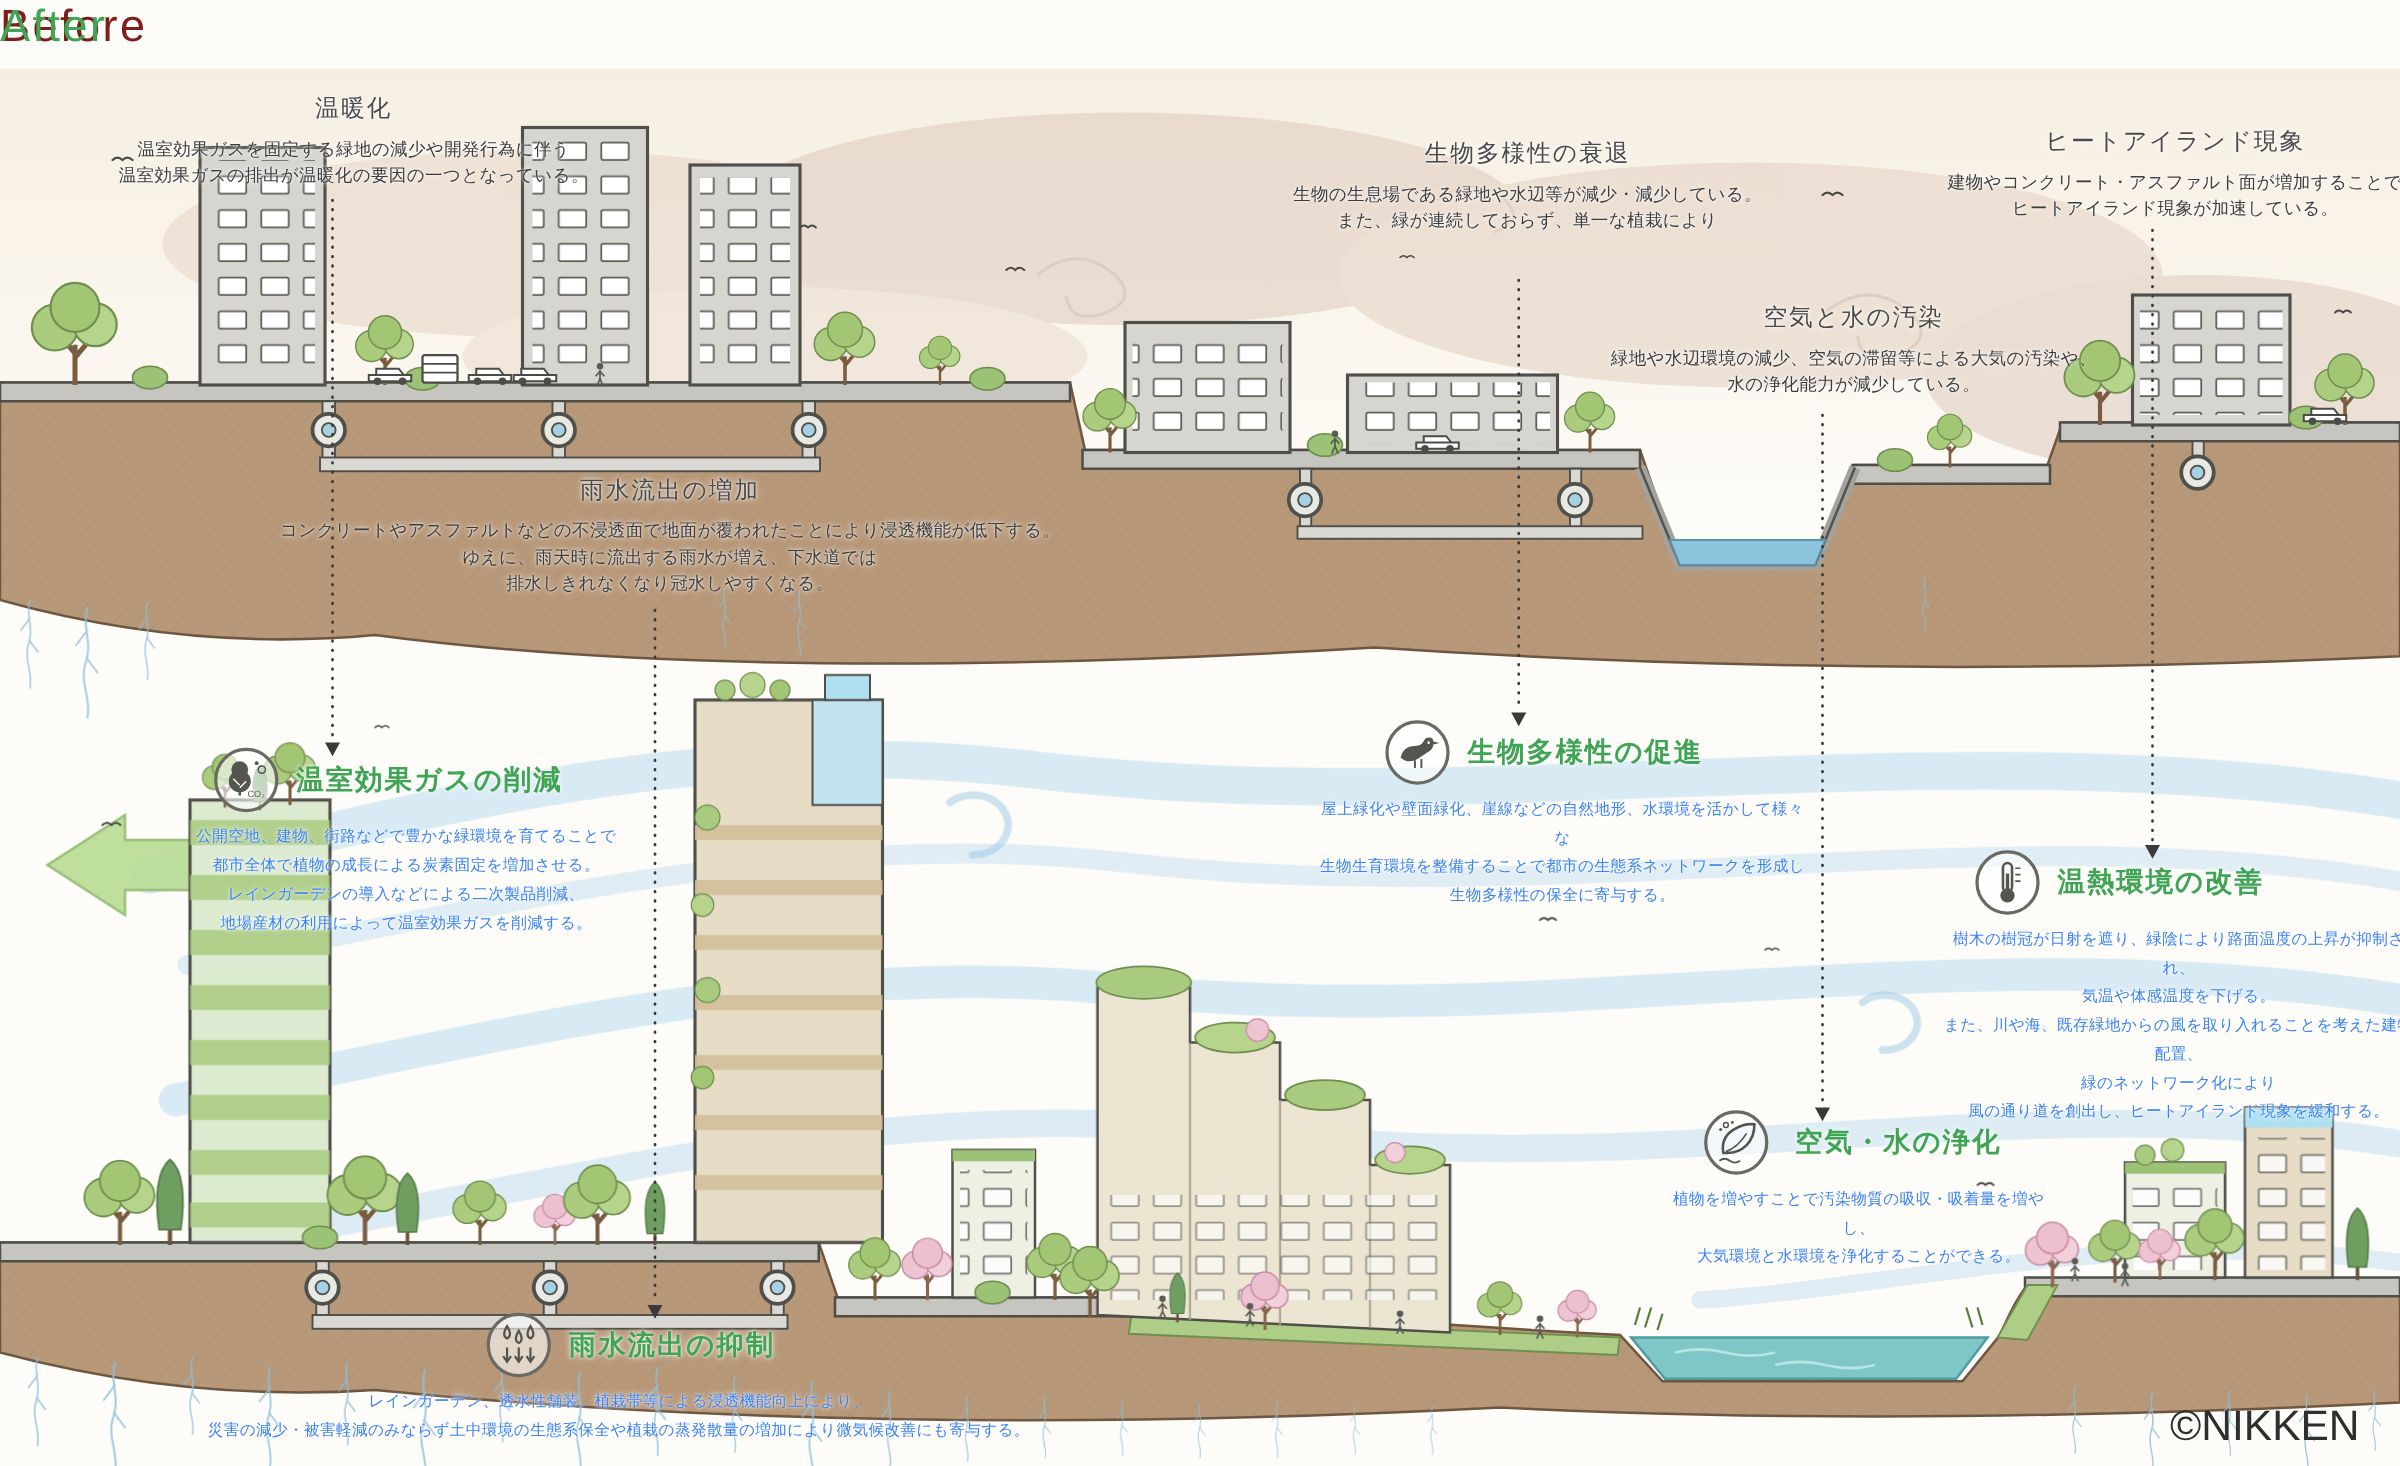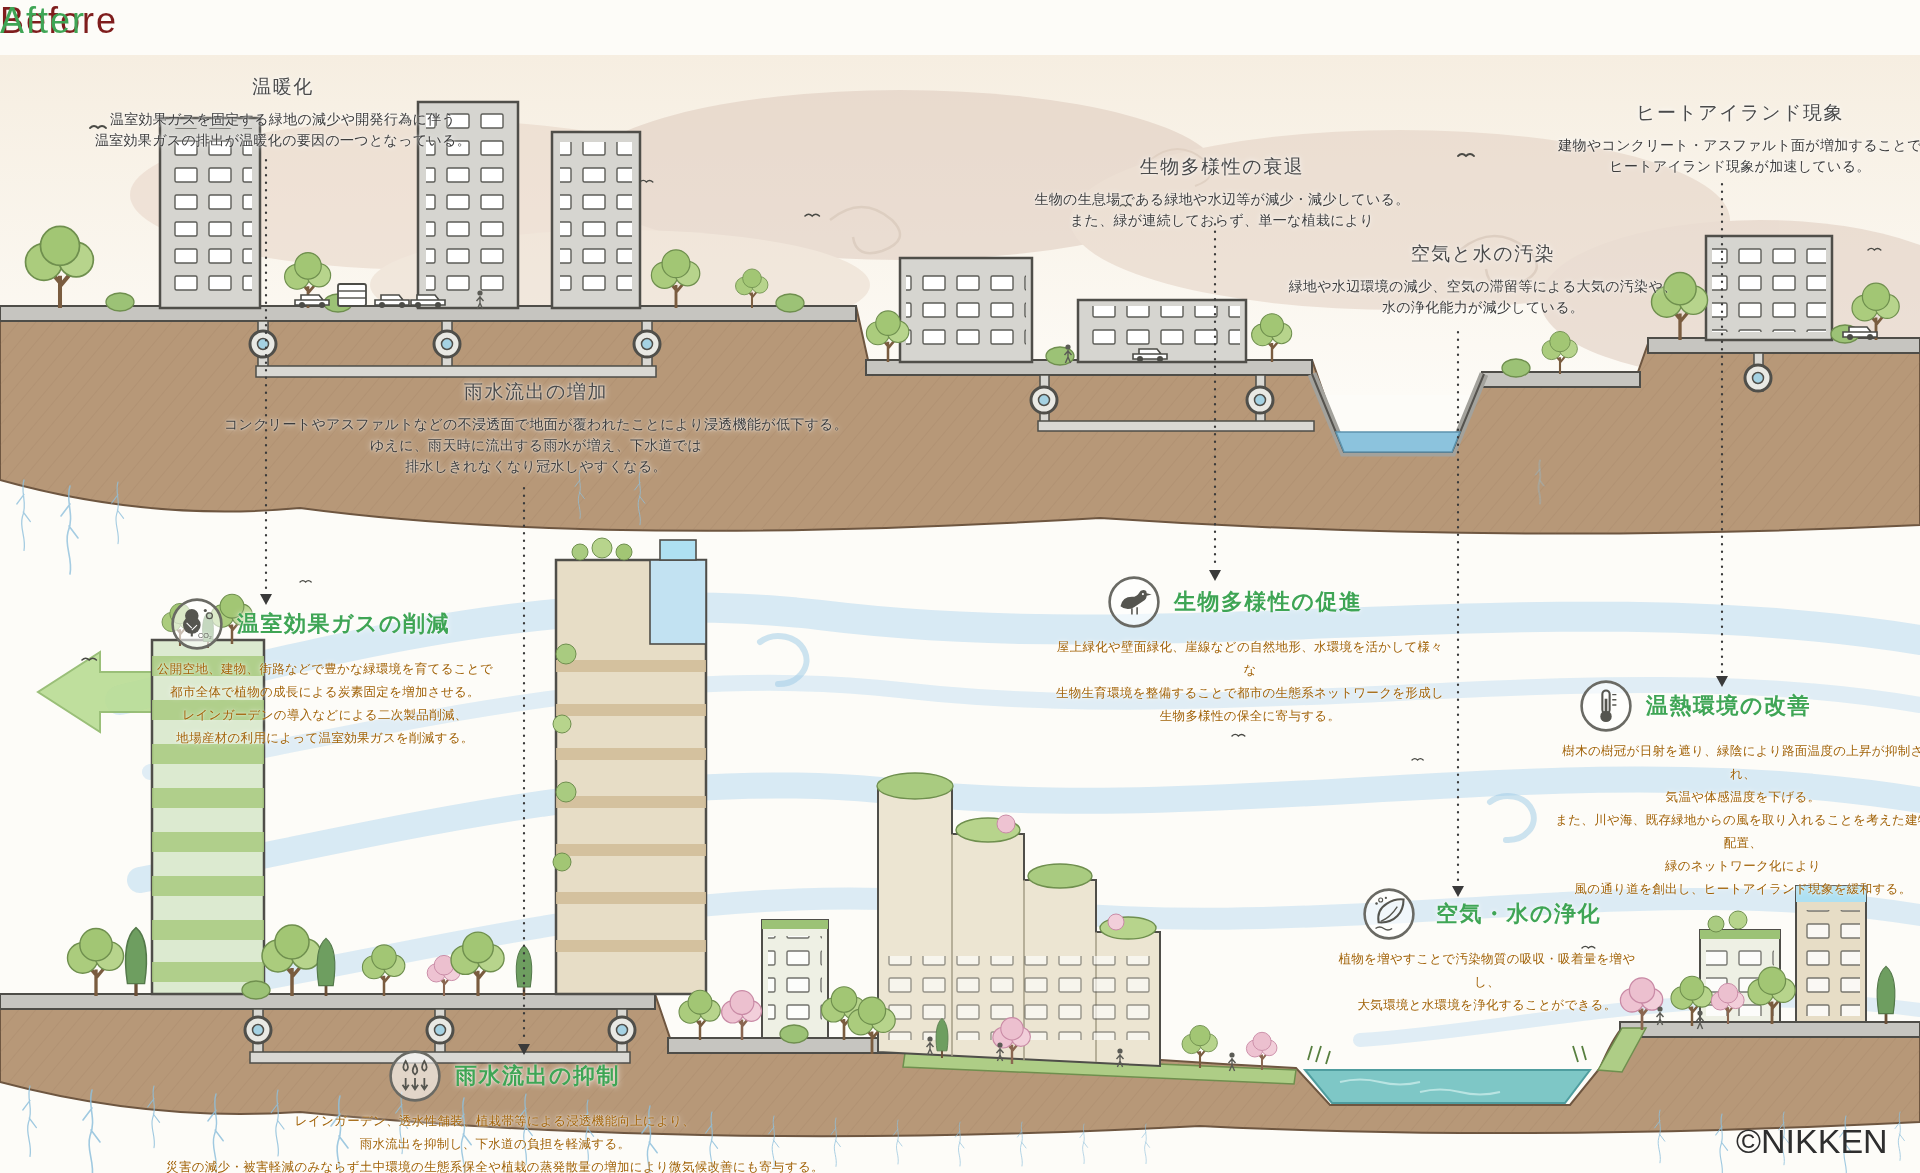--- a/index.html
+++ b/index.html
@@ -14,31 +14,31 @@
     position:absolute;font-size:36px;letter-spacing:2px;color:#7f1d1d;
     font-weight:400;z-index:5;
   }
   #after-title{color:#3fa555;}
   
   .issue{position:absolute;text-align:center;z-index:6;
          text-shadow:0 0 6px rgba(255,255,255,.9),0 0 2px rgba(255,255,255,.9);}
   .issue h3{margin:0 0 9px 0;font-size:19px;font-weight:normal;color:#4a4a4a;letter-spacing:1.5px;}
   .issue .ln{font-size:14px;line-height:21px;color:#3d3d3d;letter-spacing:.3px;}
   #issue-warming{left:63px;top:74px;width:440px;}
-  #issue-bio-decline{left:997px;top:110px;width:450px;margin-top:44px;}
+  #issue-bio-decline{left:997px;top:110px;width:450px;}
   #issue-heat-island{left:1530px;top:100px;width:420px;}
   #issue-air-water{left:1268px;top:241px;width:430px;}
   #issue-runoff-inc{left:216px;top:379px;width:640px;}
   
   .sol{position:absolute;z-index:6;
        text-shadow:0 0 6px rgba(255,255,255,.9),0 0 2px rgba(255,255,255,.9);}
   .sol-head{display:flex;align-items:center;gap:13px;height:56px;}
   .sol-head h3{margin:0;font-size:22px;font-weight:bold;color:#3fa555;letter-spacing:1.5px;}
   .sol .lines{margin-top:6px;}
-  .sol .ln{font-size:12.5px;line-height:23px;color:#a16207;text-align:center;letter-spacing:.3px;}
+  .sol .ln{font-size:12.5px;line-height:23px;color:#3b82f6;text-align:center;letter-spacing:.3px;}
   .icon-circle{width:54px;height:54px;flex:0 0 54px;}
   #sol-ghg{left:130px;top:596px;width:390px;}
   #sol-ghg .sol-head{margin-left:40px;}
   #sol-bio{left:1055px;top:574px;width:390px;}
   #sol-bio .sol-head{margin-left:52px;}
   #sol-thermal{left:1553px;top:678px;width:380px;}
   #sol-thermal .sol-head{margin-left:26px;}
   #sol-purify{left:1328px;top:886px;width:318px;}
   #sol-purify .sol-head{margin-left:34px;gap:20px;}
   #sol-runoff{left:140px;top:1048px;width:710px;}
@@ -539,18 +539,17 @@
       <circle cx="26" cy="26" r="23.5" fill="rgba(255,255,255,.6)" stroke="#6a6a64" stroke-width="2.5"></circle>
       <path d="M17,11.5 c3,5 3,8 0,9.5 c-3,-1.5 -3,-4.5 0,-9.5 z" fill="none" stroke="#55554f" stroke-width="1.7"></path>
       <path d="M26,15 c3,5 3,8 0,9.5 c-3,-1.5 -3,-4.5 0,-9.5 z" fill="none" stroke="#55554f" stroke-width="1.7"></path>
       <path d="M35,11.5 c3,5 3,8 0,9.5 c-3,-1.5 -3,-4.5 0,-9.5 z" fill="none" stroke="#55554f" stroke-width="1.7"></path>
       <path d="M17,28 v11 m-3,-4.5 l3,4.5 l3,-4.5 M26,28 v11 m-3,-4.5 l3,4.5 l3,-4.5 M35,28 v11 m-3,-4.5 l3,4.5 l3,-4.5" fill="none" stroke="#55554f" stroke-width="1.7"></path>
     </svg>
     <h3>雨水流出の抑制</h3>
   </div>
   <div class="lines">
     <div class="ln">レインガーデン、透水性舗装、植栽帯等による浸透機能向上により、</div>
-    <div class="ln">雨水流出を抑制し、下水道の負担を軽減する。</div>
     <div class="ln">災害の減少・被害軽減のみならず土中環境の生態系保全や植栽の蒸発散量の増加により微気候改善にも寄与する。</div>
   </div>
 </div>
 
 <div id="credit">©NIKKEN</div>
 
 </body></html>

